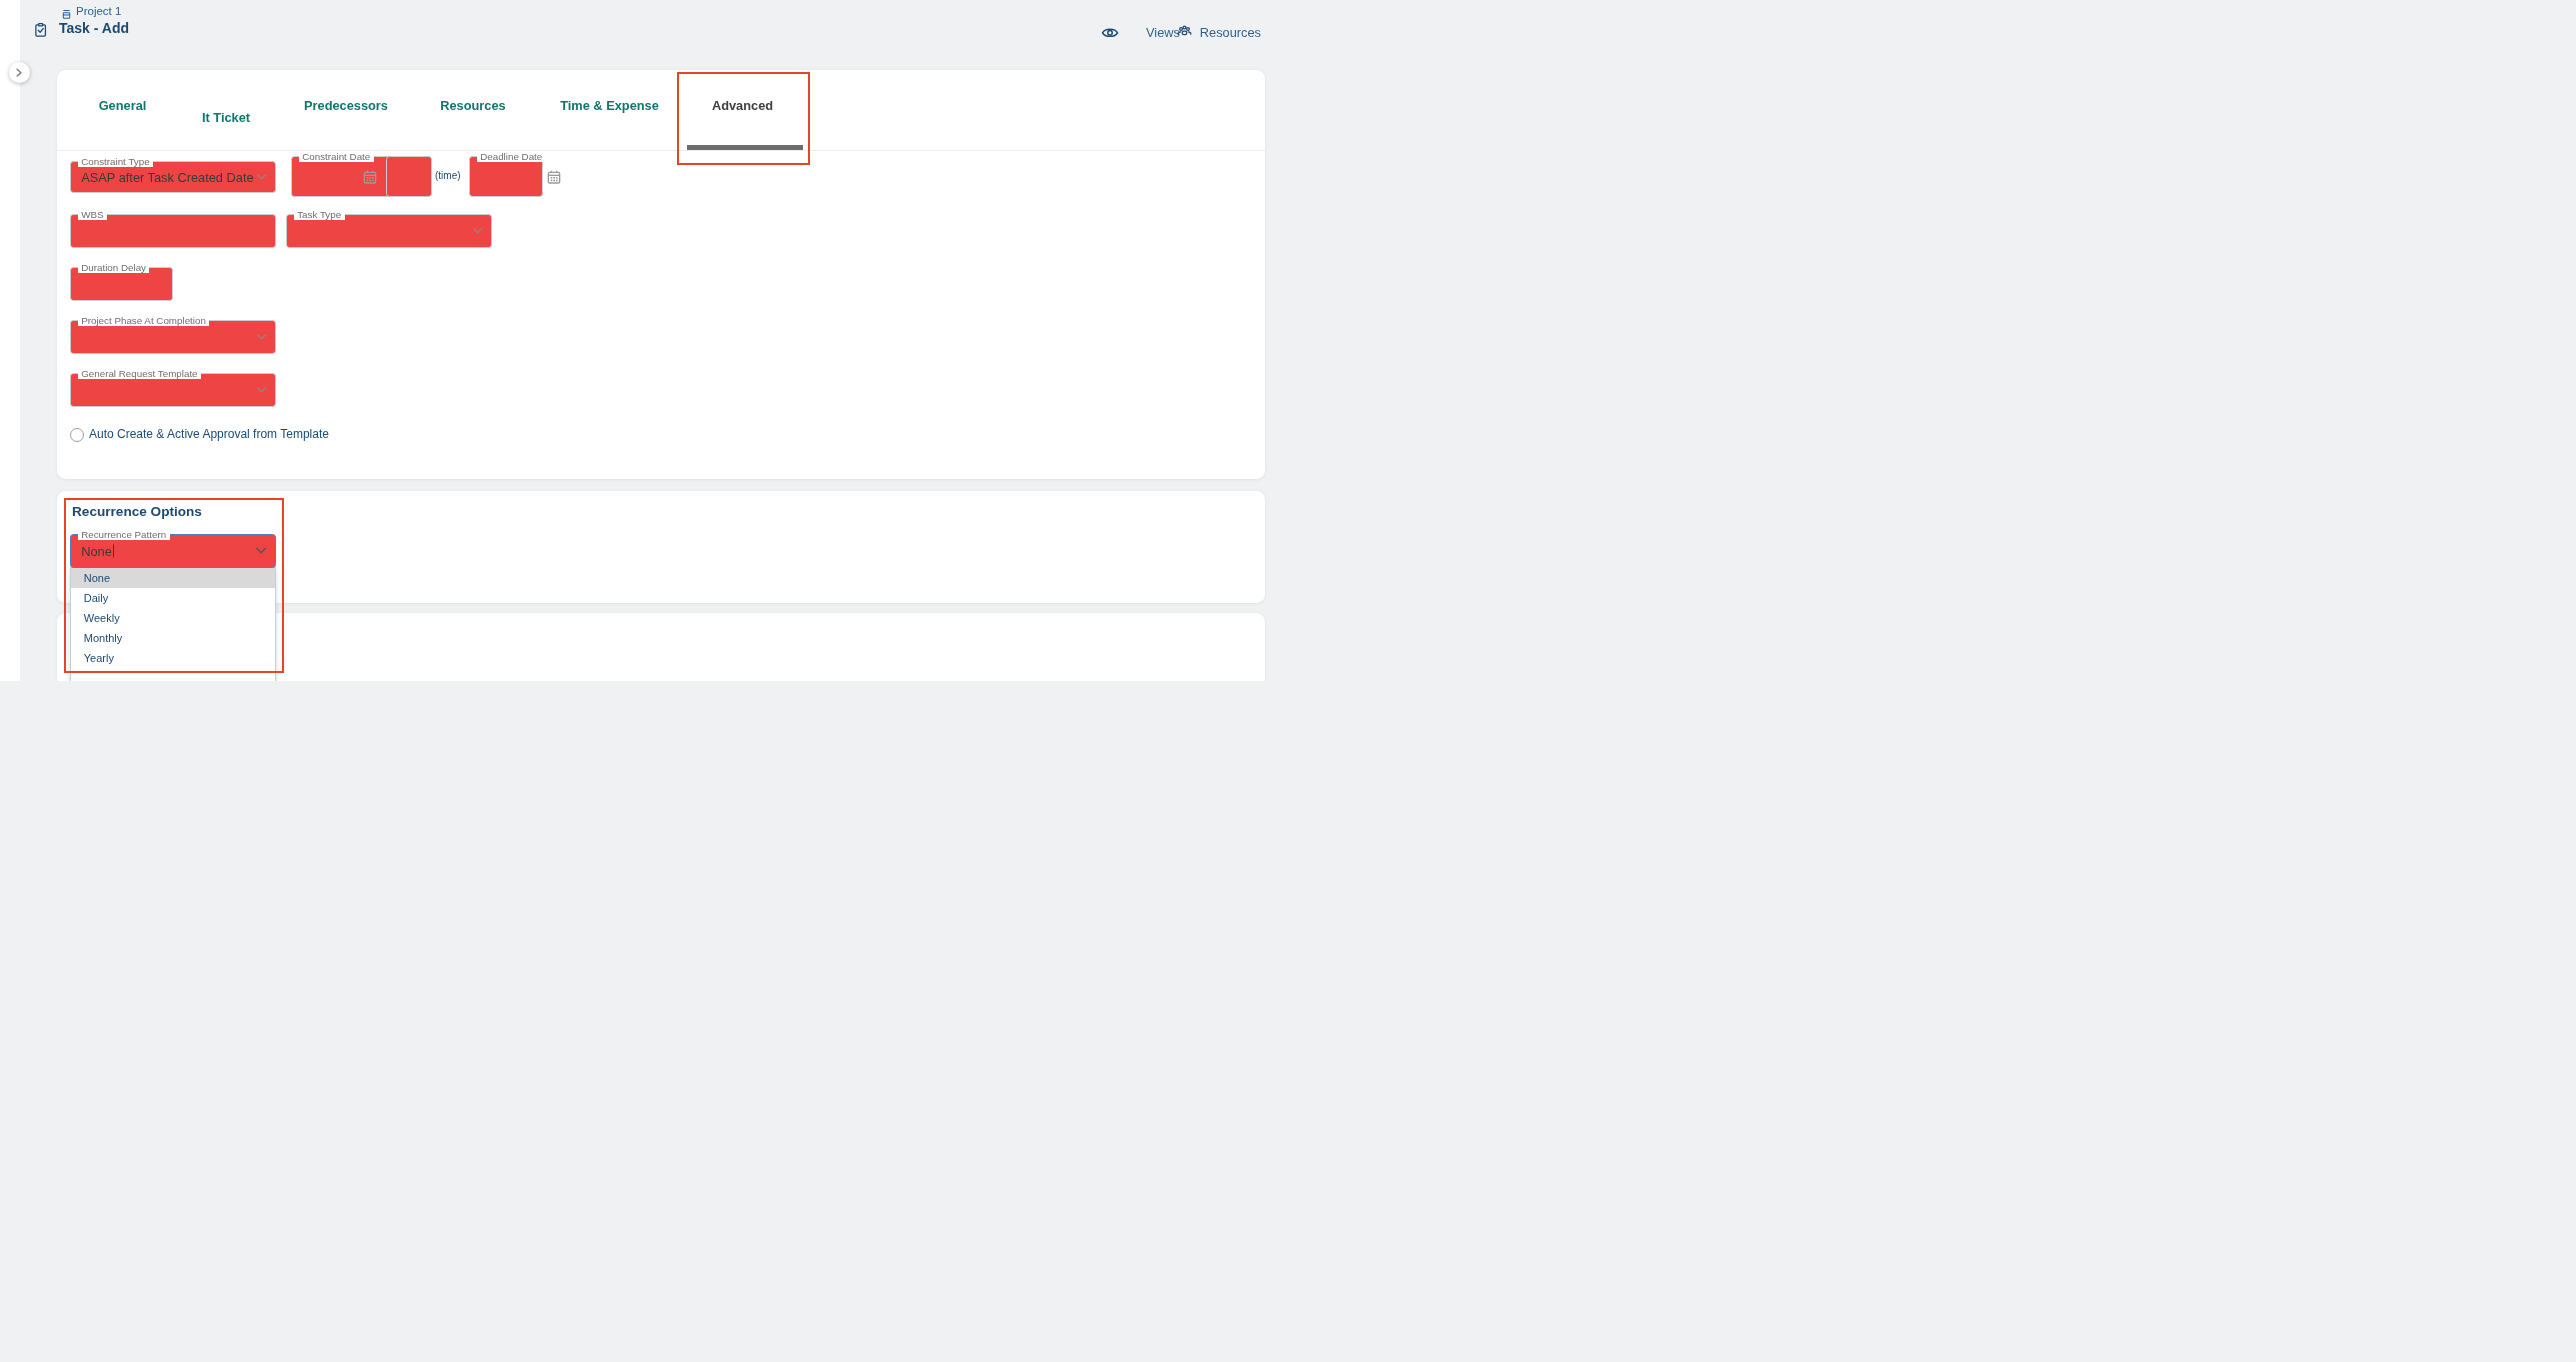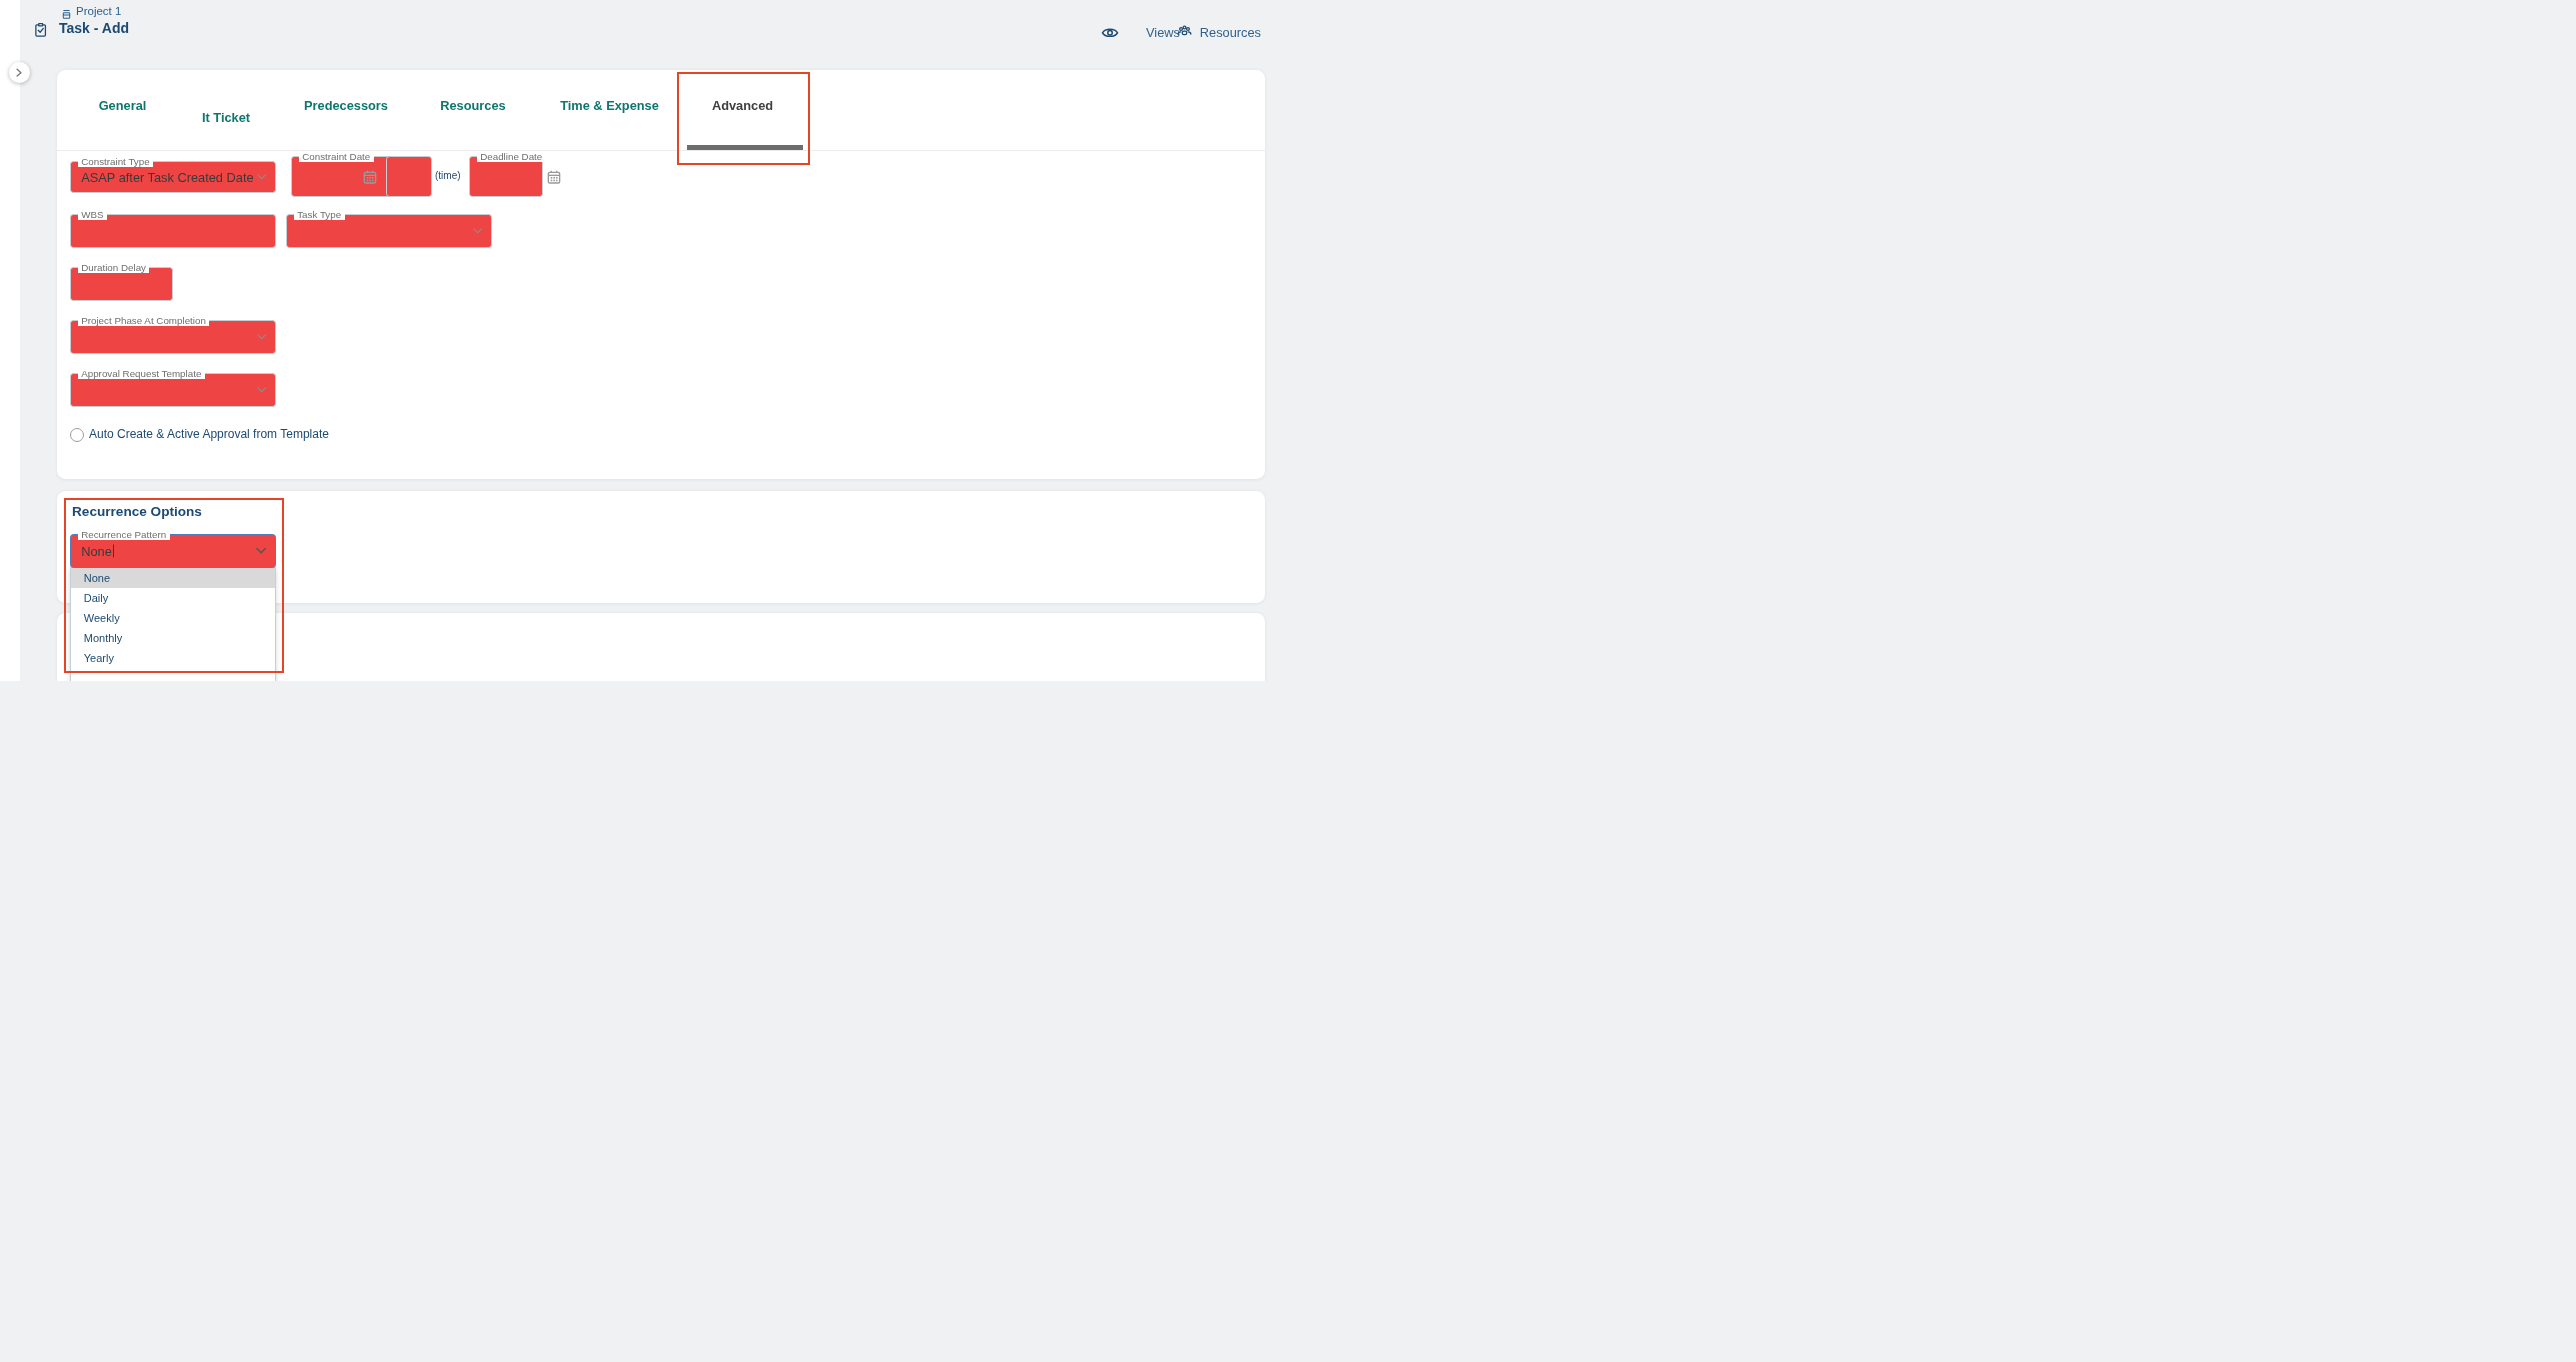--- a/index.html
+++ b/index.html
@@ -207,21 +207,21 @@
 
 <div class="field" style="left:70px;top:320px;width:204px;height:32px;">
   <span class="flabel">Project Phase At Completion</span>
   <span class="fvalue"></span>
   <svg class="chev" width="9.4" height="6" viewBox="0 0 11 7" fill="none" stroke="#8b8b8b" stroke-width="1.5" stroke-linecap="round">
       <polyline points="1,1 5.5,5.5 10,1"></polyline>
     </svg>
 </div>
 
 <div class="field" style="left:70px;top:373px;width:204px;height:32px;">
-  <span class="flabel">Approval Request Template</span>
+  <span class="flabel">General Request Template</span>
   <span class="fvalue"></span>
   <svg class="chev" width="9.4" height="6" viewBox="0 0 11 7" fill="none" stroke="#8b8b8b" stroke-width="1.5" stroke-linecap="round">
       <polyline points="1,1 5.5,5.5 10,1"></polyline>
     </svg>
 </div>
 
 <div class="abs radio-circle" style="left:70px;top:428px;"></div>
 <div class="abs radio-label" style="left:89px;top:428px;">Auto Create &amp; Active Approval from Template</div>
 
 <div class="abs card" style="left:57px;top:491px;width:1208px;height:112px;"></div>

